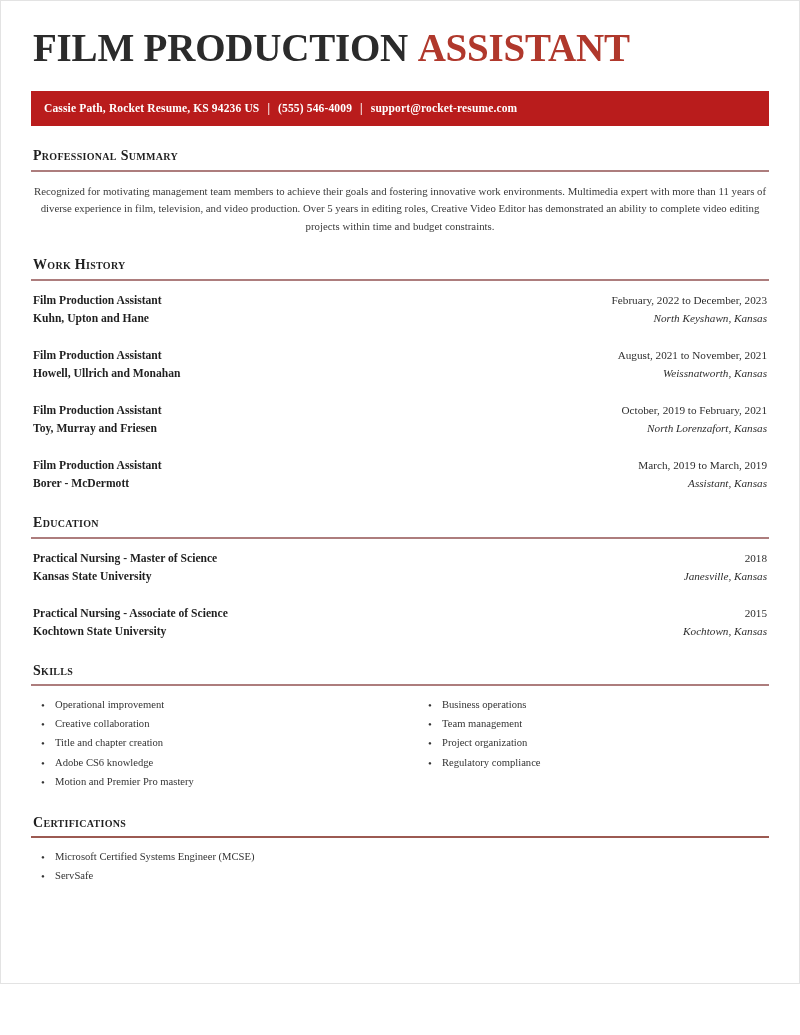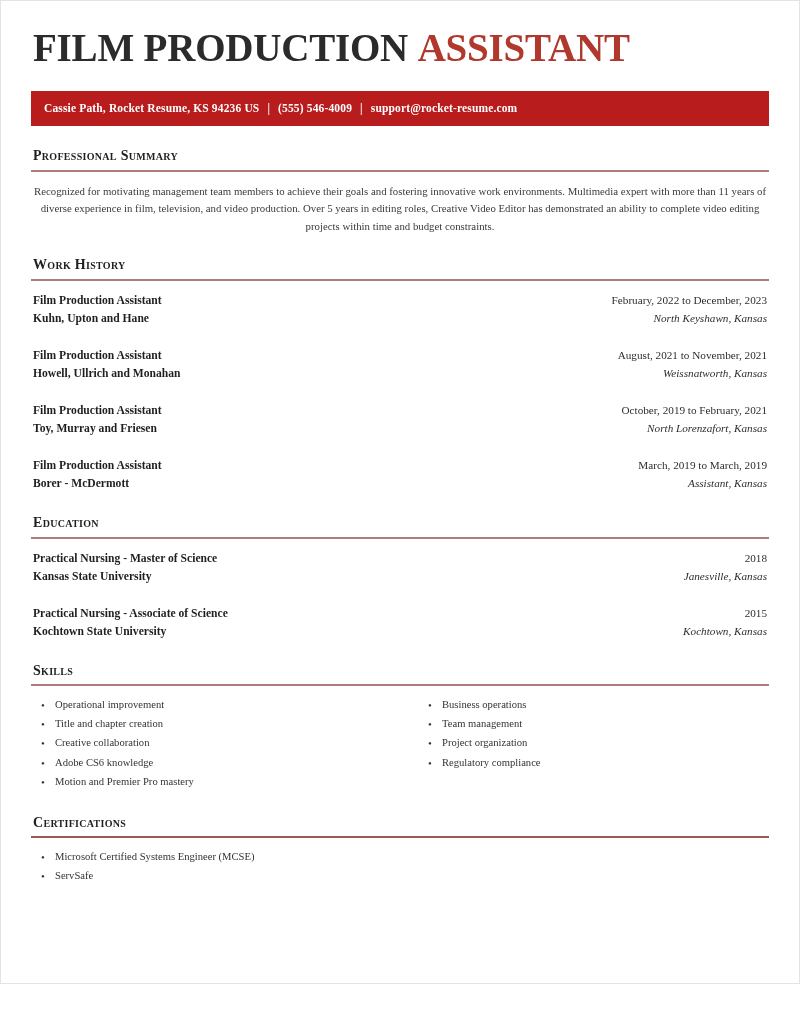--- a/index.html
+++ b/index.html
@@ -230,22 +230,22 @@
     </div>
 
     <div class="section">
       <div class="section-title">Skills</div>
       <div class="section-rule"></div>
 
       <div class="bullet-cols">
         <div class="bullet-col">
           <ul class="bullets">
             <li>Operational improvement</li>
+            <li>Creative collaboration</li>
             <li>Title and chapter creation</li>
-            <li>Creative collaboration</li>
             <li>Adobe CS6 knowledge</li>
             <li>Motion and Premier Pro mastery</li>
           </ul>
         </div>
         <div class="bullet-col second">
           <ul class="bullets">
             <li>Business operations</li>
             <li>Team management</li>
             <li>Project organization</li>
             <li>Regulatory compliance</li>

